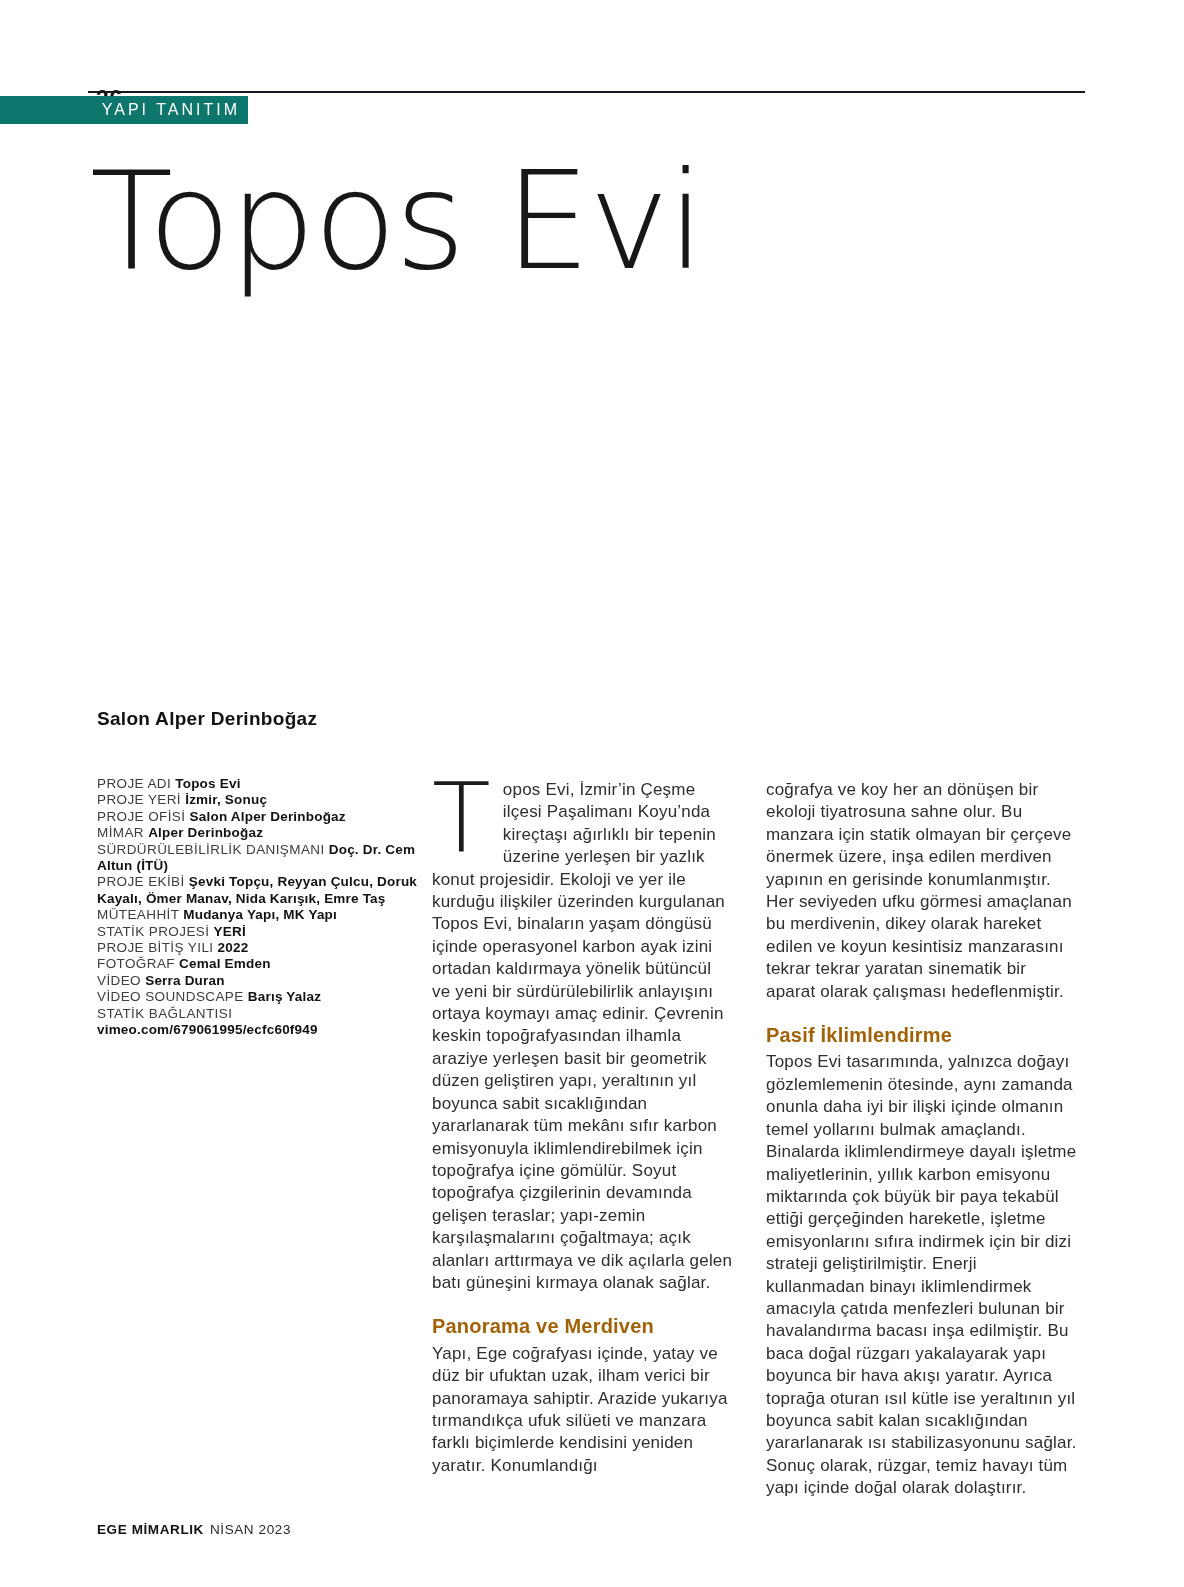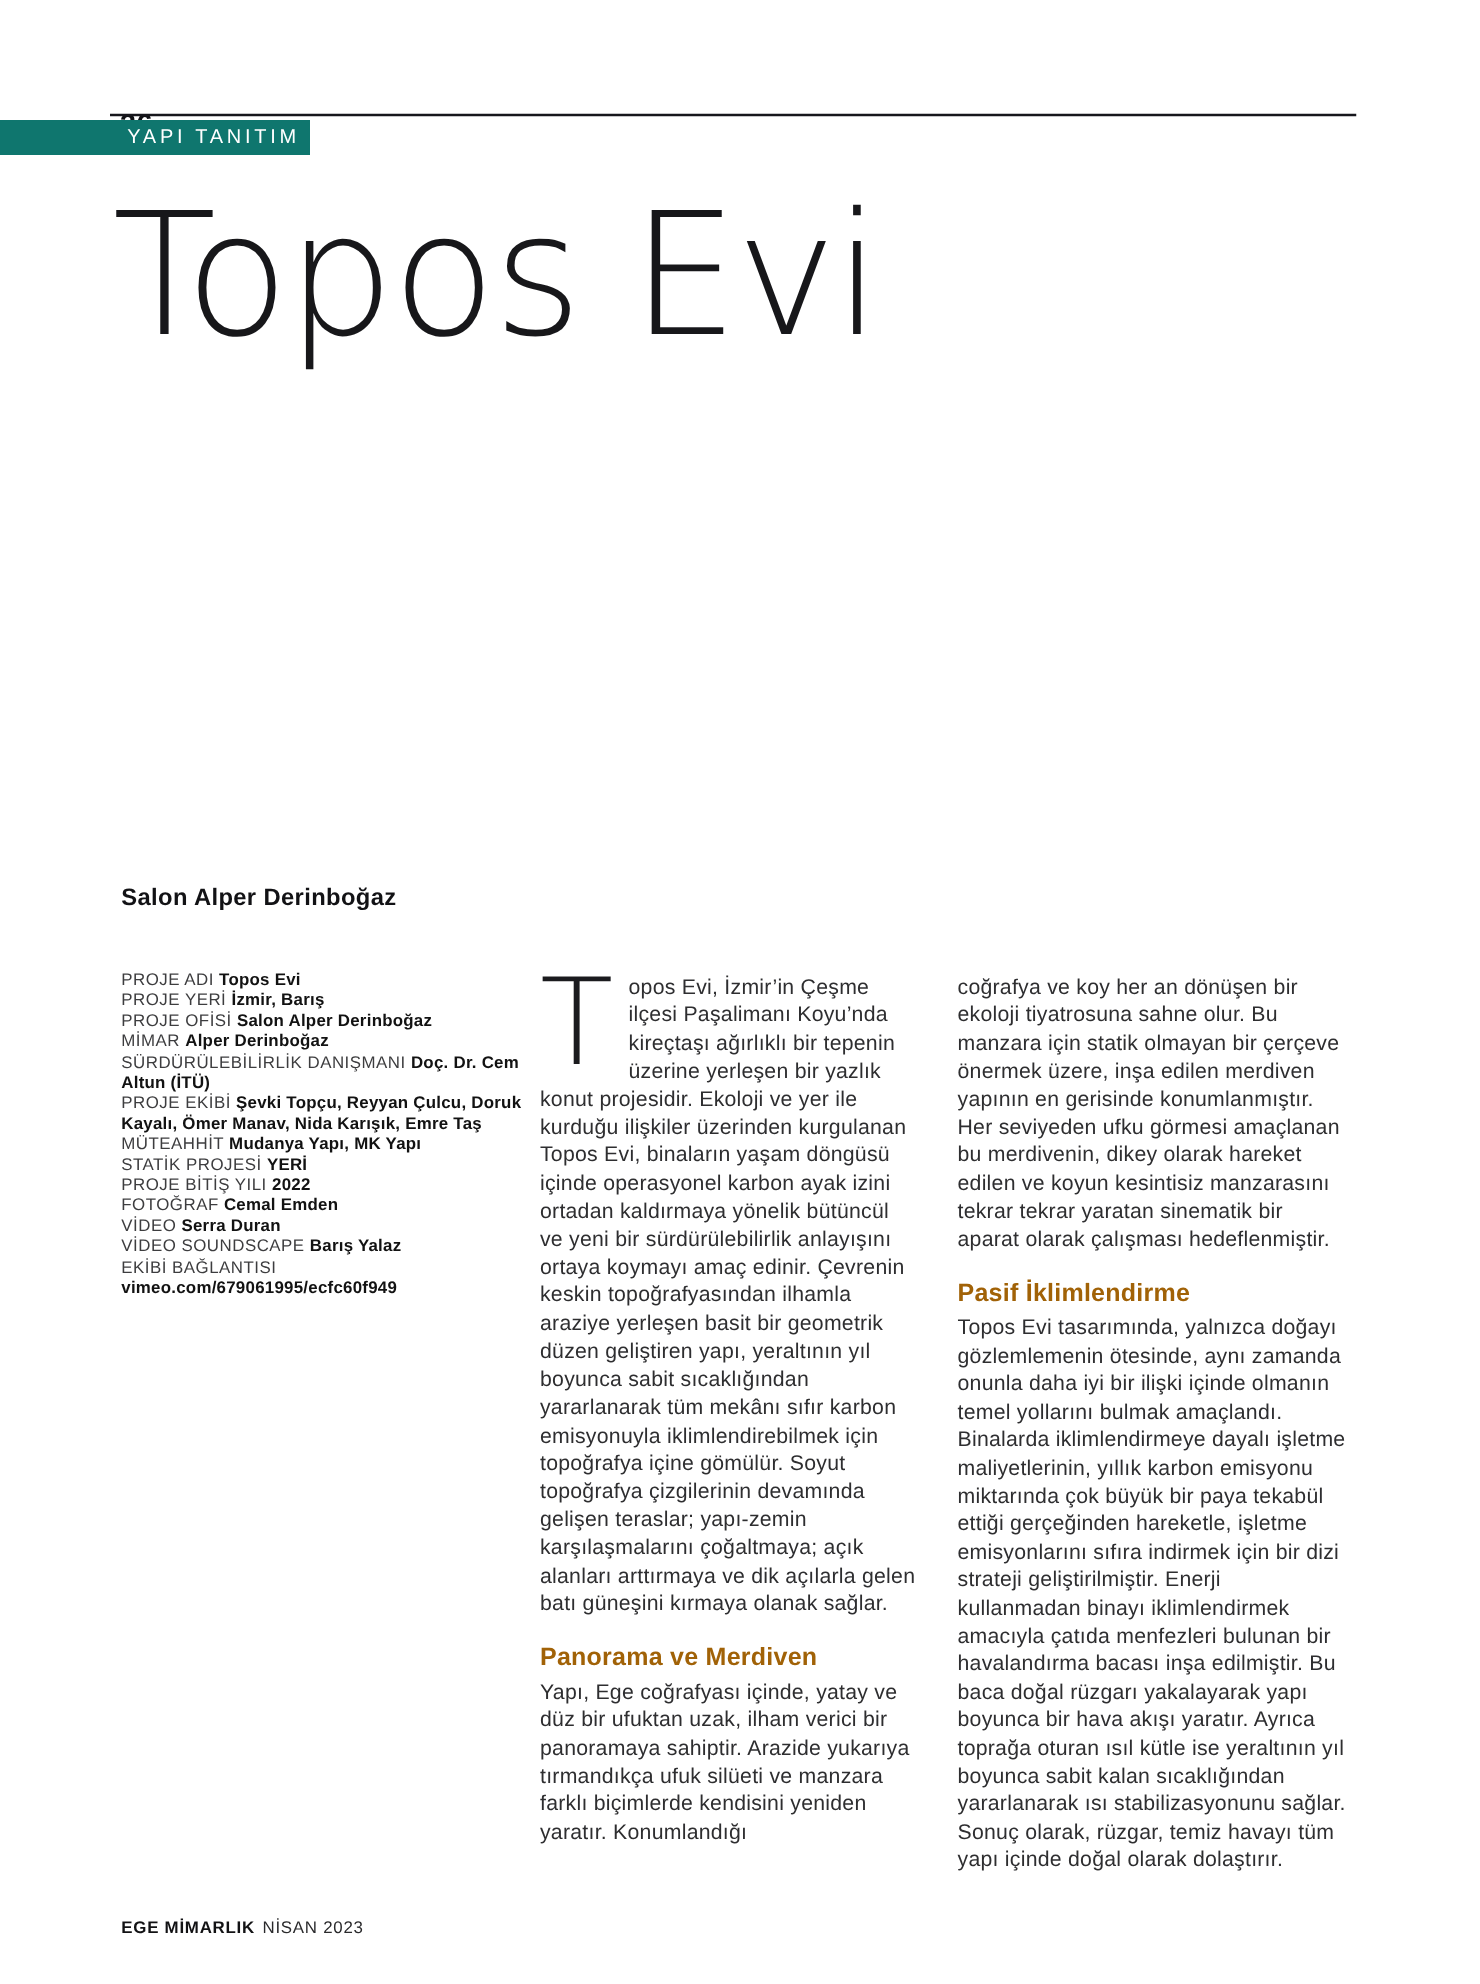--- a/index.html
+++ b/index.html
@@ -48,21 +48,21 @@
     font-size:20px; font-weight:bold; color:#a16207;
     margin:21px 0 5px 0; letter-spacing:.2px;
   }
   .dropcap {
     float:left; font-family:"DejaVu Sans","Liberation Sans",sans-serif;
     font-weight:200; font-size:96px; line-height:70px;
     padding:4px 12px 2px 0; color:#1b1b1e;
   }
   .footer {
     position:absolute; left:97px; top:1522px;
-    font-size:13.5px; letter-spacing:.6px; color:#2a2a2c; white-space:nowrap;margin-top:12px;
+    font-size:13.5px; letter-spacing:.6px; color:#2a2a2c; white-space:nowrap;
   }
   .footer .mag { font-weight:bold; color:#121214; margin-right:6px; }
 </style>
 </head>
 <body>
 
 <div class="page">
 
   <div class="page-number">36</div>
 
@@ -71,32 +71,32 @@
   <div class="section-banner" style="background: #0f766e;">
     <span>YAPI TANITIM</span>
   </div>
 
   <h1 class="page-title">Topos Evi</h1>
 
   <h2 class="author-heading">Salon Alper Derinboğaz</h2>
 
   <div class="credits" id="credits">
       <div class="credit"><span class="clabel">PROJE ADI </span><span class="cvalue">Topos Evi</span></div>
-      <div class="credit"><span class="clabel">PROJE YERİ </span><span class="cvalue">İzmir, Barış</span></div>
+      <div class="credit"><span class="clabel">PROJE YERİ </span><span class="cvalue">İzmir, Sonuç</span></div>
       <div class="credit"><span class="clabel">PROJE OFİSİ </span><span class="cvalue">Salon Alper Derinboğaz</span></div>
       <div class="credit"><span class="clabel">MİMAR </span><span class="cvalue">Alper Derinboğaz</span></div>
       <div class="credit"><span class="clabel">SÜRDÜRÜLEBİLİRLİK DANIŞMANI </span><span class="cvalue">Doç. Dr. Cem Altun (İTÜ)</span></div>
       <div class="credit"><span class="clabel">PROJE EKİBİ </span><span class="cvalue">Şevki Topçu, Reyyan Çulcu, Doruk Kayalı, Ömer Manav, Nida Karışık, Emre Taş</span></div>
       <div class="credit"><span class="clabel">MÜTEAHHİT </span><span class="cvalue">Mudanya Yapı, MK Yapı</span></div>
       <div class="credit"><span class="clabel">STATİK PROJESİ </span><span class="cvalue">YERİ</span></div>
       <div class="credit"><span class="clabel">PROJE BİTİŞ YILI </span><span class="cvalue">2022</span></div>
       <div class="credit"><span class="clabel">FOTOĞRAF </span><span class="cvalue">Cemal Emden</span></div>
       <div class="credit"><span class="clabel">VİDEO </span><span class="cvalue">Serra Duran</span></div>
       <div class="credit"><span class="clabel">VİDEO SOUNDSCAPE </span><span class="cvalue">Barış Yalaz</span></div>
-      <div class="credit"><span class="clabel">EKİBİ BAĞLANTISI </span><span class="cvalue">vimeo.com/679061995/ecfc60f949</span></div>
+      <div class="credit"><span class="clabel">STATİK BAĞLANTISI </span><span class="cvalue">vimeo.com/679061995/ecfc60f949</span></div>
     </div>
 
   <div class="bodycol" id="colA">
       <p><span class="dropcap">T</span>opos Evi, İzmir’in Çeşme ilçesi Paşalimanı Koyu’nda kireçtaşı ağırlıklı bir tepenin üzerine yerleşen bir yazlık konut projesidir. Ekoloji ve yer ile kurduğu ilişkiler üzerinden kurgulanan Topos Evi, binaların yaşam döngüsü içinde operasyonel karbon ayak izini ortadan kaldırmaya yönelik bütüncül ve yeni bir sürdürülebilirlik anlayışını ortaya koymayı amaç edinir. Çevrenin keskin topoğrafyasından ilhamla araziye yerleşen basit bir geometrik düzen geliştiren yapı, yeraltının yıl boyunca sabit sıcaklığından yararlanarak tüm mekânı sıfır karbon emisyonuyla iklimlendirebilmek için topoğrafya içine gömülür. Soyut topoğrafya çizgilerinin devamında gelişen teraslar; yapı-zemin karşılaşmalarını çoğaltmaya; açık alanları arttırmaya ve dik açılarla gelen batı güneşini kırmaya olanak sağlar.</p>
       <h3 class="section-heading">Panorama ve Merdiven</h3>
       <p>Yapı, Ege coğrafyası içinde, yatay ve düz bir ufuktan uzak, ilham verici bir panoramaya sahiptir. Arazide yukarıya tırmandıkça ufuk silüeti ve manzara farklı biçimlerde kendisini yeniden yaratır. Konumlandığı</p>
     </div>
   <div class="bodycol" id="colB">
       <p>coğrafya ve koy her an dönüşen bir ekoloji tiyatrosuna sahne olur. Bu manzara için statik olmayan bir çerçeve önermek üzere, inşa edilen merdiven yapının en gerisinde konumlanmıştır. Her seviyeden ufku görmesi amaçlanan bu merdivenin, dikey olarak hareket edilen ve koyun kesintisiz manzarasını tekrar tekrar yaratan sinematik bir aparat olarak çalışması hedeflenmiştir.</p>
       <h3 class="section-heading">Pasif İklimlendirme</h3>

